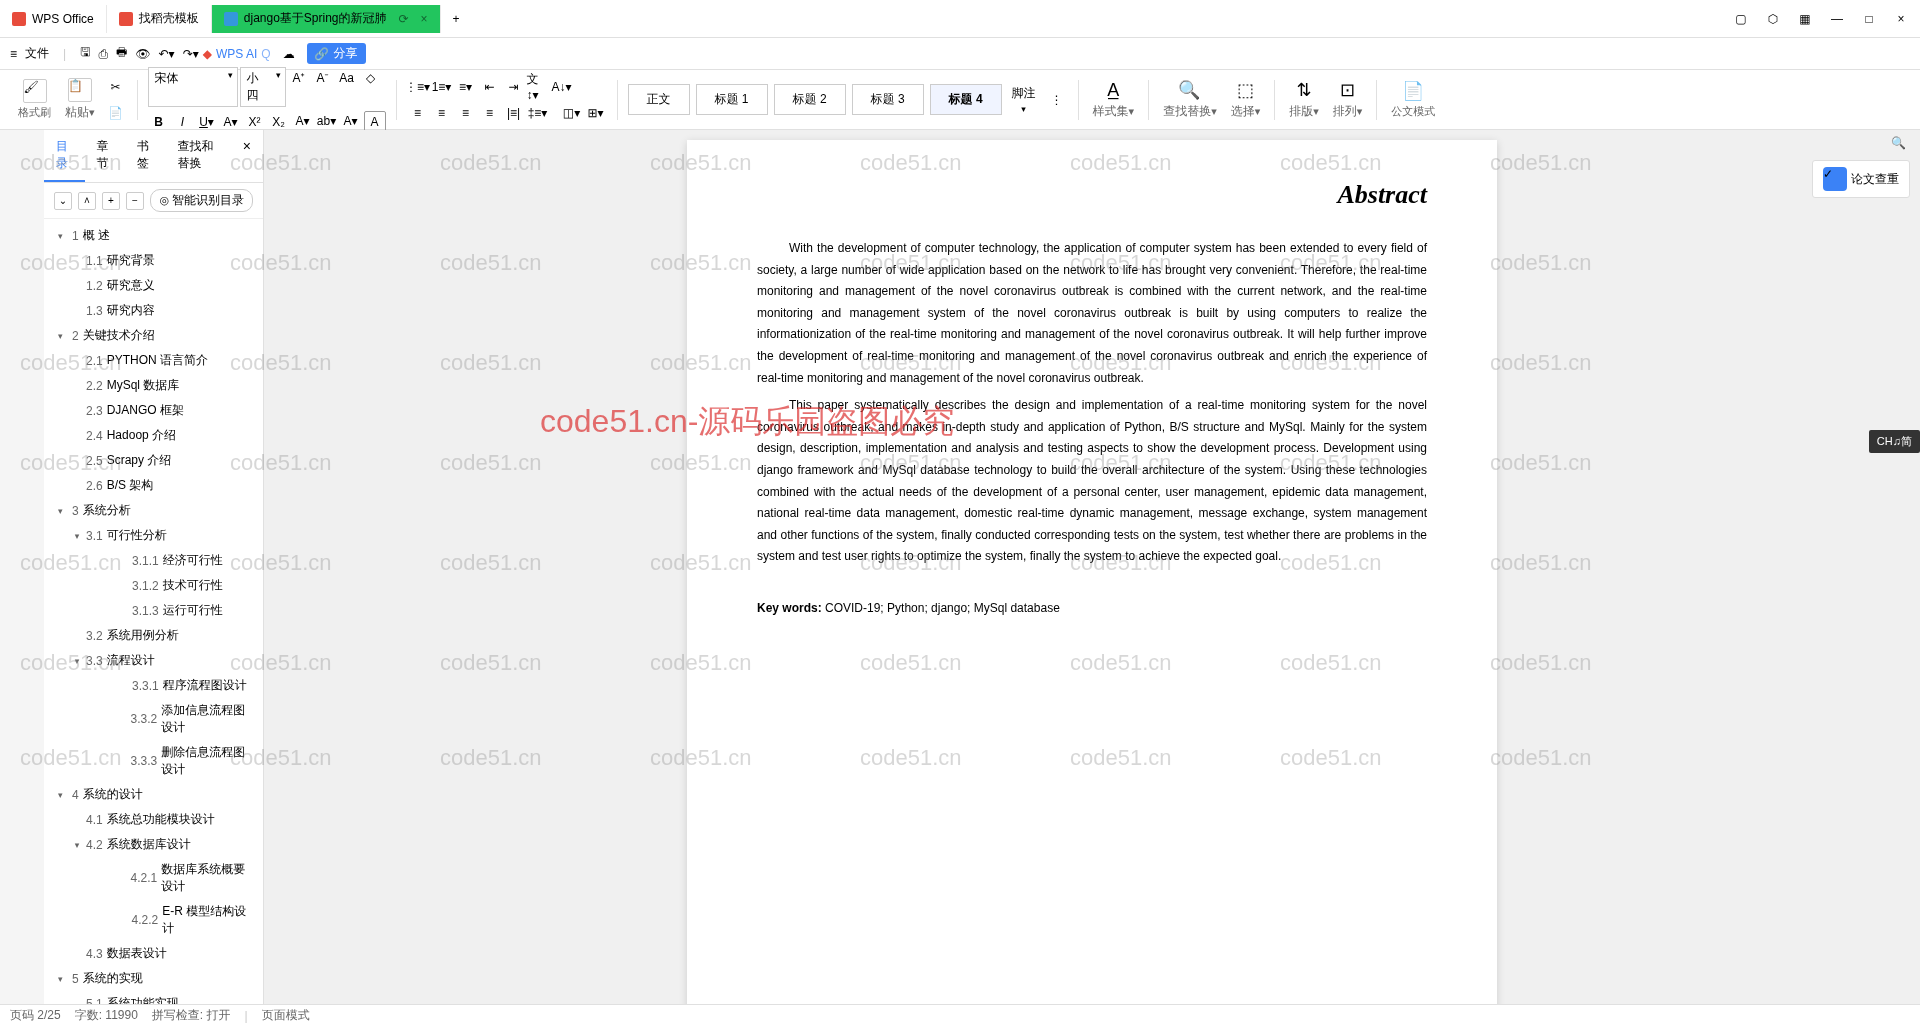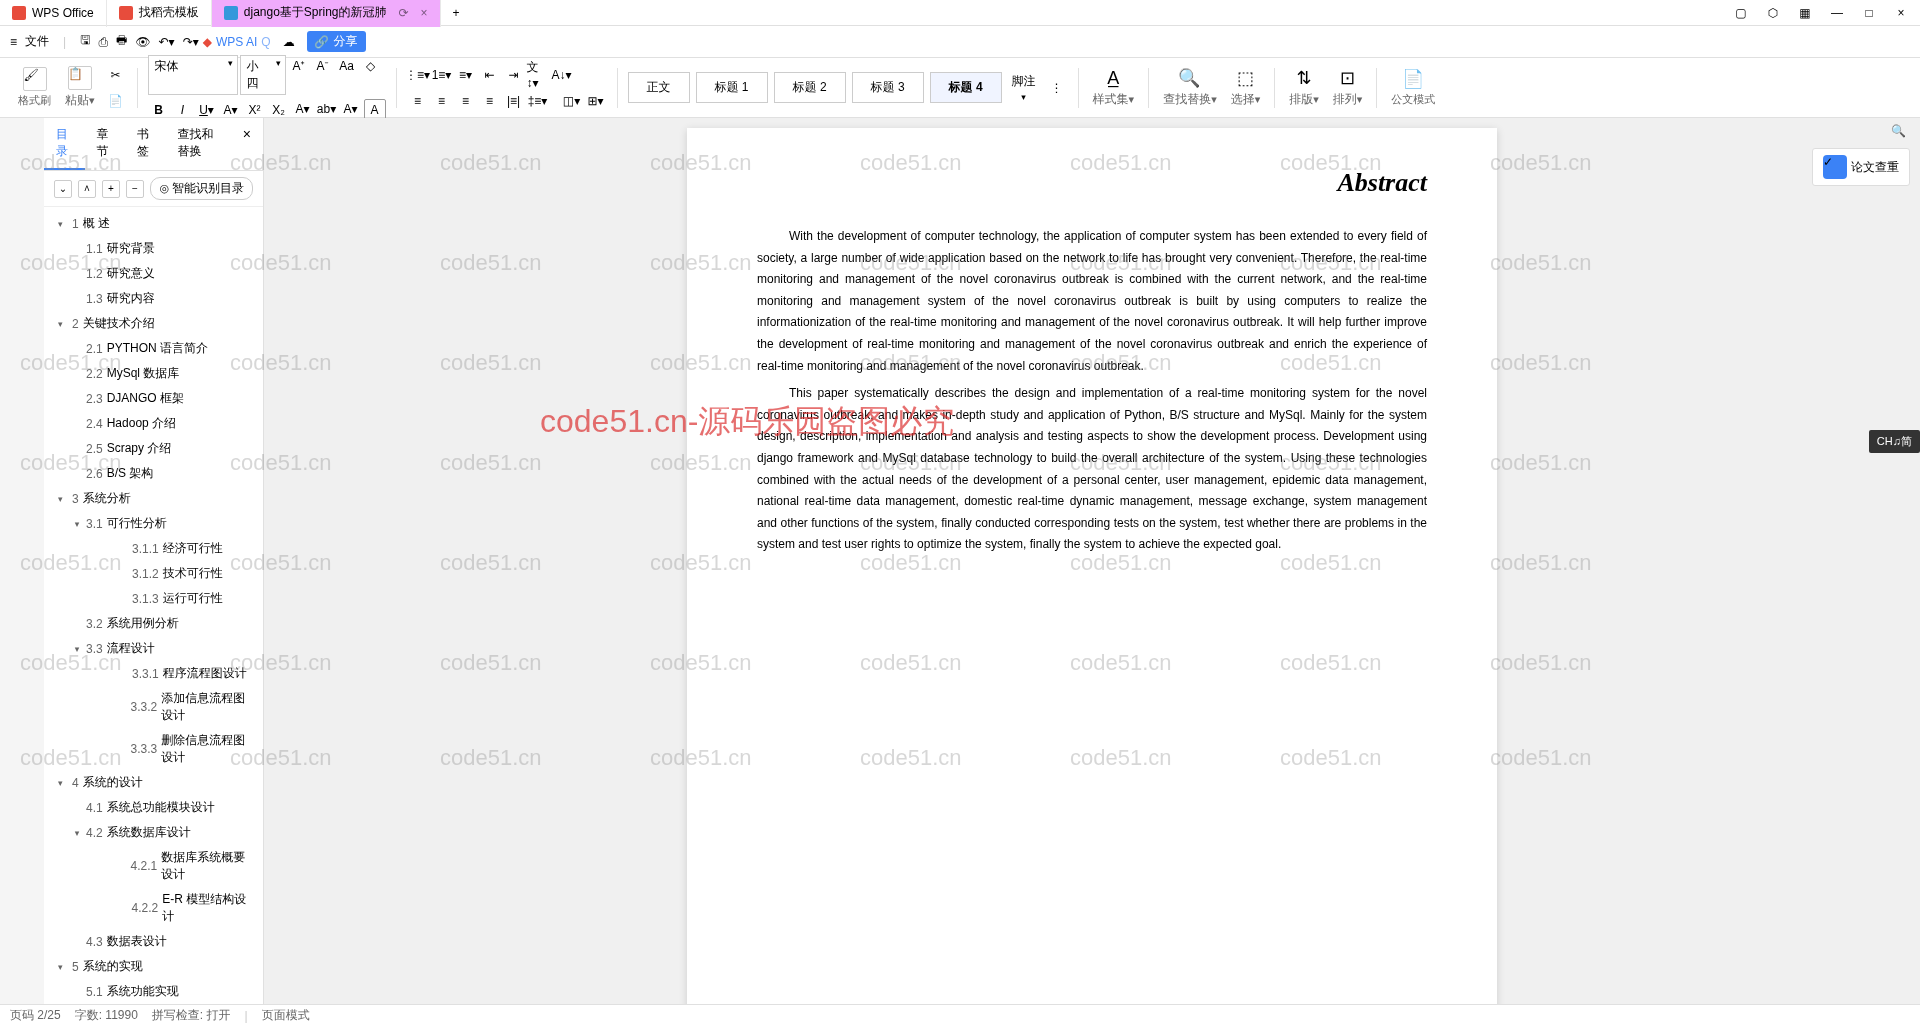--- a/index.html
+++ b/index.html
@@ -1,19 +1,19 @@
 <!DOCTYPE html>
 <html><head>
 <meta charset="utf-8">
 <style>
 *{margin:0;padding:0;box-sizing:border-box;font-family:"Microsoft YaHei",Arial,sans-serif;font-size:12px;}
 body{background:#f5f5f5;overflow:hidden;width:1920px;height:1026px;position:relative;}
-.titlebar{height:26px;background:#fff;display:flex;align-items:center;border-bottom:1px solid #e0e0e0;}
+.titlebar{height:38px;background:#fff;display:flex;align-items:center;border-bottom:1px solid #e0e0e0;}
 .tab{padding:0 12px;height:28px;display:flex;align-items:center;gap:6px;border-right:1px solid #e8e8e8;cursor:pointer;}
-.tab.active{background:#f0abfc;}
+.tab.active{background:#22c55e;}
 .tab-icon{width:14px;height:14px;display:inline-block;}
 .tab-icon.wps{background:#e74c3c;border-radius:2px;}
 .tab-icon.template{background:#e74c3c;border-radius:2px;}
 .tab-icon.doc{background:#3498db;border-radius:2px;}
 .titlebar-right{margin-left:auto;display:flex;gap:14px;padding-right:10px;}
 .titlebar-right span{width:18px;height:18px;display:flex;align-items:center;justify-content:center;cursor:pointer;}
 .menubar{height:32px;background:#fff;display:flex;align-items:center;padding:0 10px;gap:4px;border-bottom:1px solid #e0e0e0;}
 .menu-left{display:flex;align-items:center;gap:8px;}
 .menu-center{flex:1;display:flex;justify-content:center;gap:26px;}
 .menu-item{cursor:pointer;padding:4px 2px;}
@@ -390,20 +390,21 @@
       </div>
   </div>
 
   <div class="doc-area">
     <div class="page">
       <div class="abstract-title">Abstract</div>
       <div class="abstract-body">
         <p>With the development of computer technology, the application of computer system has been extended to every field of society, a large number of wide application based on the network to life has brought very convenient. Therefore, the real-time monitoring and management of the novel coronavirus outbreak is combined with the current network, and the real-time monitoring and management system of the novel coronavirus outbreak is built by using computers to realize the informationization of the real-time monitoring and management of the novel coronavirus outbreak. It will help further improve the development of real-time monitoring and management of the novel coronavirus outbreak and enrich the experience of real-time monitoring and management of the novel coronavirus outbreak.</p>
         <p>This paper systematically describes the design and implementation of a real-time monitoring system for the novel coronavirus outbreak, and makes in-depth study and application of Python, B/S structure and MySql. Mainly for the system design, description, implementation and analysis and testing aspects to show the development process. Development using django framework and MySql database technology to build the overall architecture of the system. Using these technologies combined with the actual needs of the development of a personal center, user management, epidemic data management, national real-time data management, domestic real-time dynamic management, message exchange, system management and other functions of the system, finally conducted corresponding tests on the system, test whether there are problems in the system and test user rights to optimize the system, finally the system to achieve the expected goal.</p>
       </div>
+      <div class="keywords"><b>Key words:</b><span> COVID-19; Python; django; MySql database</span></div>
     </div>
     <div style="position:absolute;right:14px;top:6px">🔍</div>
     <div class="right-btn">
         <span class="right-icon">✓</span>
         <span>论文查重</span>
       </div>
   </div>
 </div>
 
 <div id="wm">

